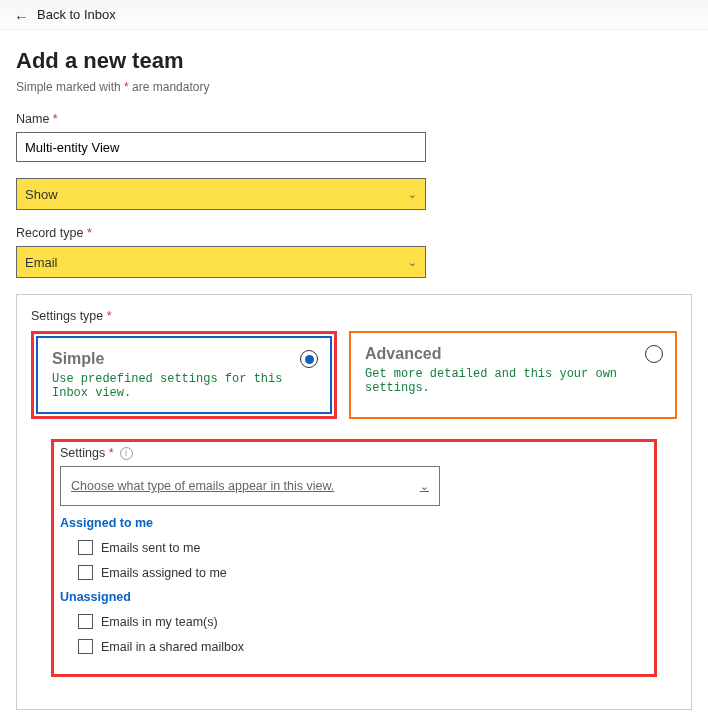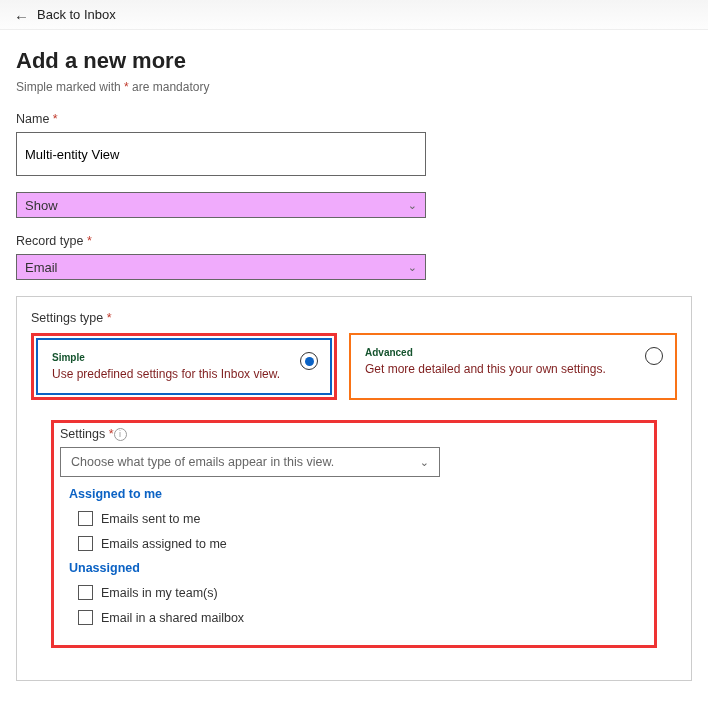--- a/index.html
+++ b/index.html
@@ -5,53 +5,53 @@
     * { box-sizing: border-box; margin: 0; padding: 0; font-family: "Segoe UI", Arial, sans-serif; }
     body { width: 708px; background: #fff; }
     .topbar { background: linear-gradient(#f5f5f5,#fdfdfd); padding: 6px 14px; display: flex; align-items: center; gap: 8px; font-size: 13px; color: #222; border-bottom: 1px solid #eee; }
     .topbar .arrow { font-size: 15px; color: #333; }
     .content { padding: 18px 16px 30px 16px; }
     h1 { font-size: 22px; font-weight: 600; margin-bottom: 6px; color: #222; }
     .subhead { font-size: 12px; color: #666; margin-bottom: 18px; }
     .asterisk { color: #c0392b; }
     .field { margin-bottom: 16px; }
     .label { font-size: 12.5px; color: #333; margin-bottom: 6px; display: block; }
-    .textfield { width: 410px; height: 44px; border: 1px solid #666; padding: 0 8px; font-size: 13px; }
-    .selectbox { width: 410px; height: 26px; border: 1px solid #666; background: #f0abfc; display: flex; align-items: center; justify-content: space-between; padding: 0 8px; font-size: 13px; color: #333; cursor: pointer; }
+    .textfield { width: 410px; height: 30px; border: 1px solid #666; padding: 0 8px; font-size: 13px; }
+    .selectbox { width: 410px; height: 32px; border: 1px solid #666; background: #fde047; display: flex; align-items: center; justify-content: space-between; padding: 0 8px; font-size: 13px; color: #333; cursor: pointer; }
     .chev { color: #666; font-size: 11px; }
     .panel { border: 1px solid #ccc; padding: 14px; margin-top: 2px; }
     .radiogrid { display: flex; gap: 12px; margin-top: 8px; }
     .radiocard { flex: 1; border: 2px solid #f97316; padding: 12px 14px; position: relative; cursor: pointer; }
     .radiocard.selected { border: 2px solid #0b62c4; }
-    .radiotitle { font-size: 10px; font-weight: 600; color: #14532d; margin-bottom: 4px; }
-    .radiodesc { font-size: 12px; color: #7f1d1d; }
+    .radiotitle { font-size: 16px; font-weight: 600; color: #737373; margin-bottom: 4px; }
+    .radiodesc { font-size: 12px; color: #15803d; font-family: Liberation Mono, monospace; }
     .radio-outer { position: absolute; top: 12px; right: 12px; width: 18px; height: 18px; border: 1.5px solid #333; border-radius: 50%; display:flex; align-items:center; justify-content:center; }
     .radio-inner { width: 9px; height: 9px; background: #0b62c4; border-radius: 50%; }
     .hl-red { border: 3px solid #e33; }
     .hl-simple { padding: 2px; display:inline-block; }
     .settings-area { margin-top: 14px; padding: 6px 20px 18px 20px; position: relative; }
-    .settings-label-row { display: flex; align-items: center; margin-bottom: 6px; }
+    .settings-label-row { display: flex; align-items: center; gap: 6px; margin-bottom: 6px; }
     .info-icon { display:inline-flex; width:13px; height:13px; border:1px solid #999; border-radius:50%; font-size:9px; align-items:center; justify-content:center; color:#999; }
-    .dd-box { width: 380px; height: 30px; border: 1px solid #777; display:flex; align-items:center; justify-content: space-between; padding: 0 10px; font-size: 12.5px; color:#666; cursor:pointer; }
+    .dd-box { width: 380px; height: 40px; border: 1px solid #777; display:flex; align-items:center; justify-content: space-between; padding: 0 10px; font-size: 12.5px; color:#666; cursor:pointer;text-decoration:underline; }
     .dd-panel { margin-top: 8px; }
-    .grp-head { font-size: 12.5px; font-weight: 600; color: #0b62c4; margin: 10px 0 6px 9px; }
+    .grp-head { font-size: 12.5px; font-weight: 600; color: #0b62c4; margin: 10px 0 6px 0; }
     .chk-row { display:flex; align-items:center; gap:8px; font-size: 12.5px; color:#333; margin: 10px 0; cursor:pointer;padding-left:18px; }
     .chk-box { width:15px; height:15px; border:1.2px solid #555; }
     .redwrap { border: 3px solid #e33; padding: 4px 6px 10px 6px; }
   </style>
 </head>
 <body>
 
 <div class="topbar">
   <span class="arrow">←</span>
   <span>Back to Inbox</span>
 </div>
 
 <div class="content">
-  <h1>Add a new more</h1>
+  <h1>Add a new team</h1>
   <p class="subhead">
     <span>Simple marked with </span><span class="asterisk">*</span><span> are mandatory</span>
   </p>
 
   <div class="field">
     <span class="label"><span>Name</span> <span class="asterisk">*</span></span>
     <input class="textfield" type="text" value="Multi-entity View" style="">
   </div>
 
   <div class="field">

